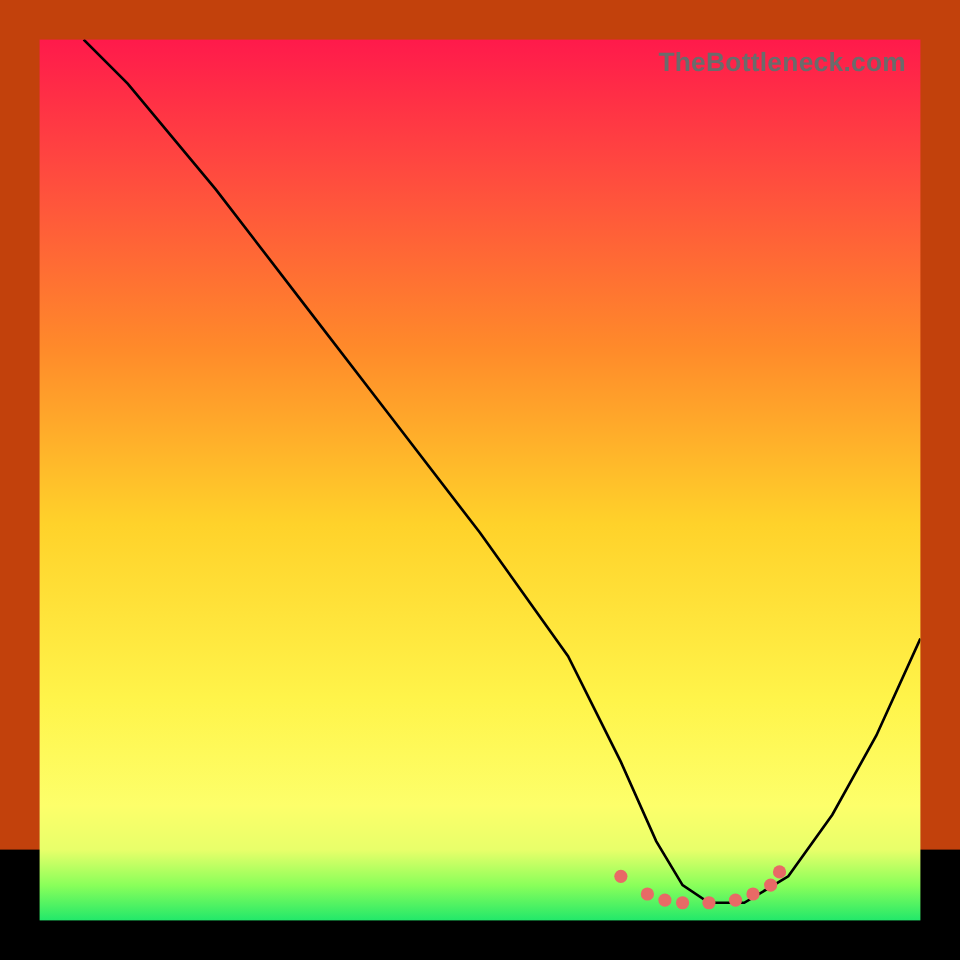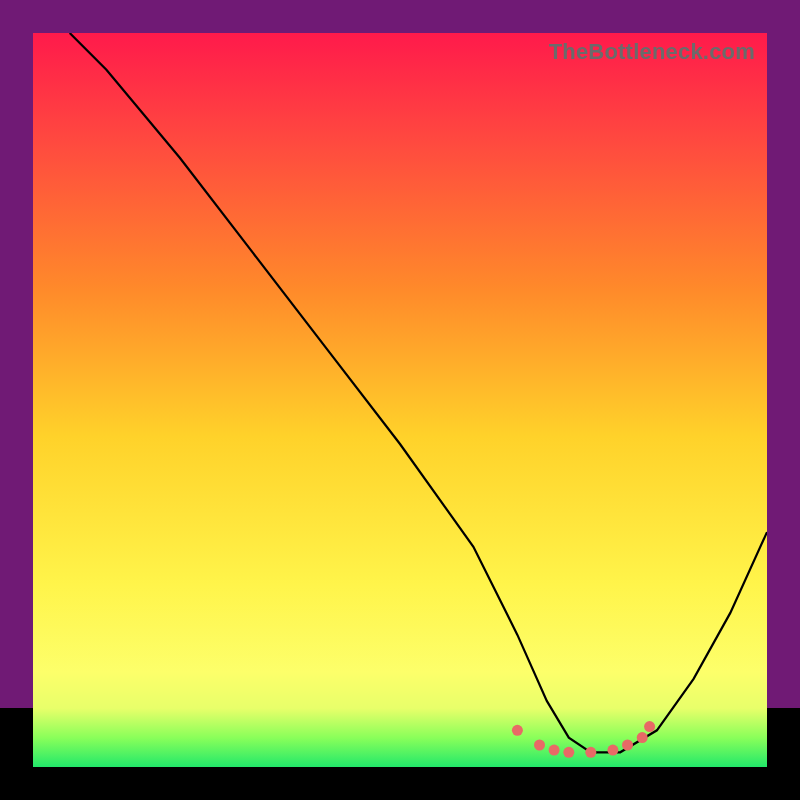--- a/index.html
+++ b/index.html
@@ -8,21 +8,21 @@
     background: #000;
     width: 800px;
     height: 800px;
     overflow: hidden;
     font-family: Arial, Helvetica, sans-serif;
   }
   .wrap {
     position: relative;
     width: 800px;
     height: 708px;
-    background: #701a75;
+    background: #c2410c;
   }
   .plot {
     position: absolute;
     left: 33px;
     top: 33px;
     width: 734px;
     height: 734px;
     background: linear-gradient(
       to bottom,
       #ff1a4b 0%,

